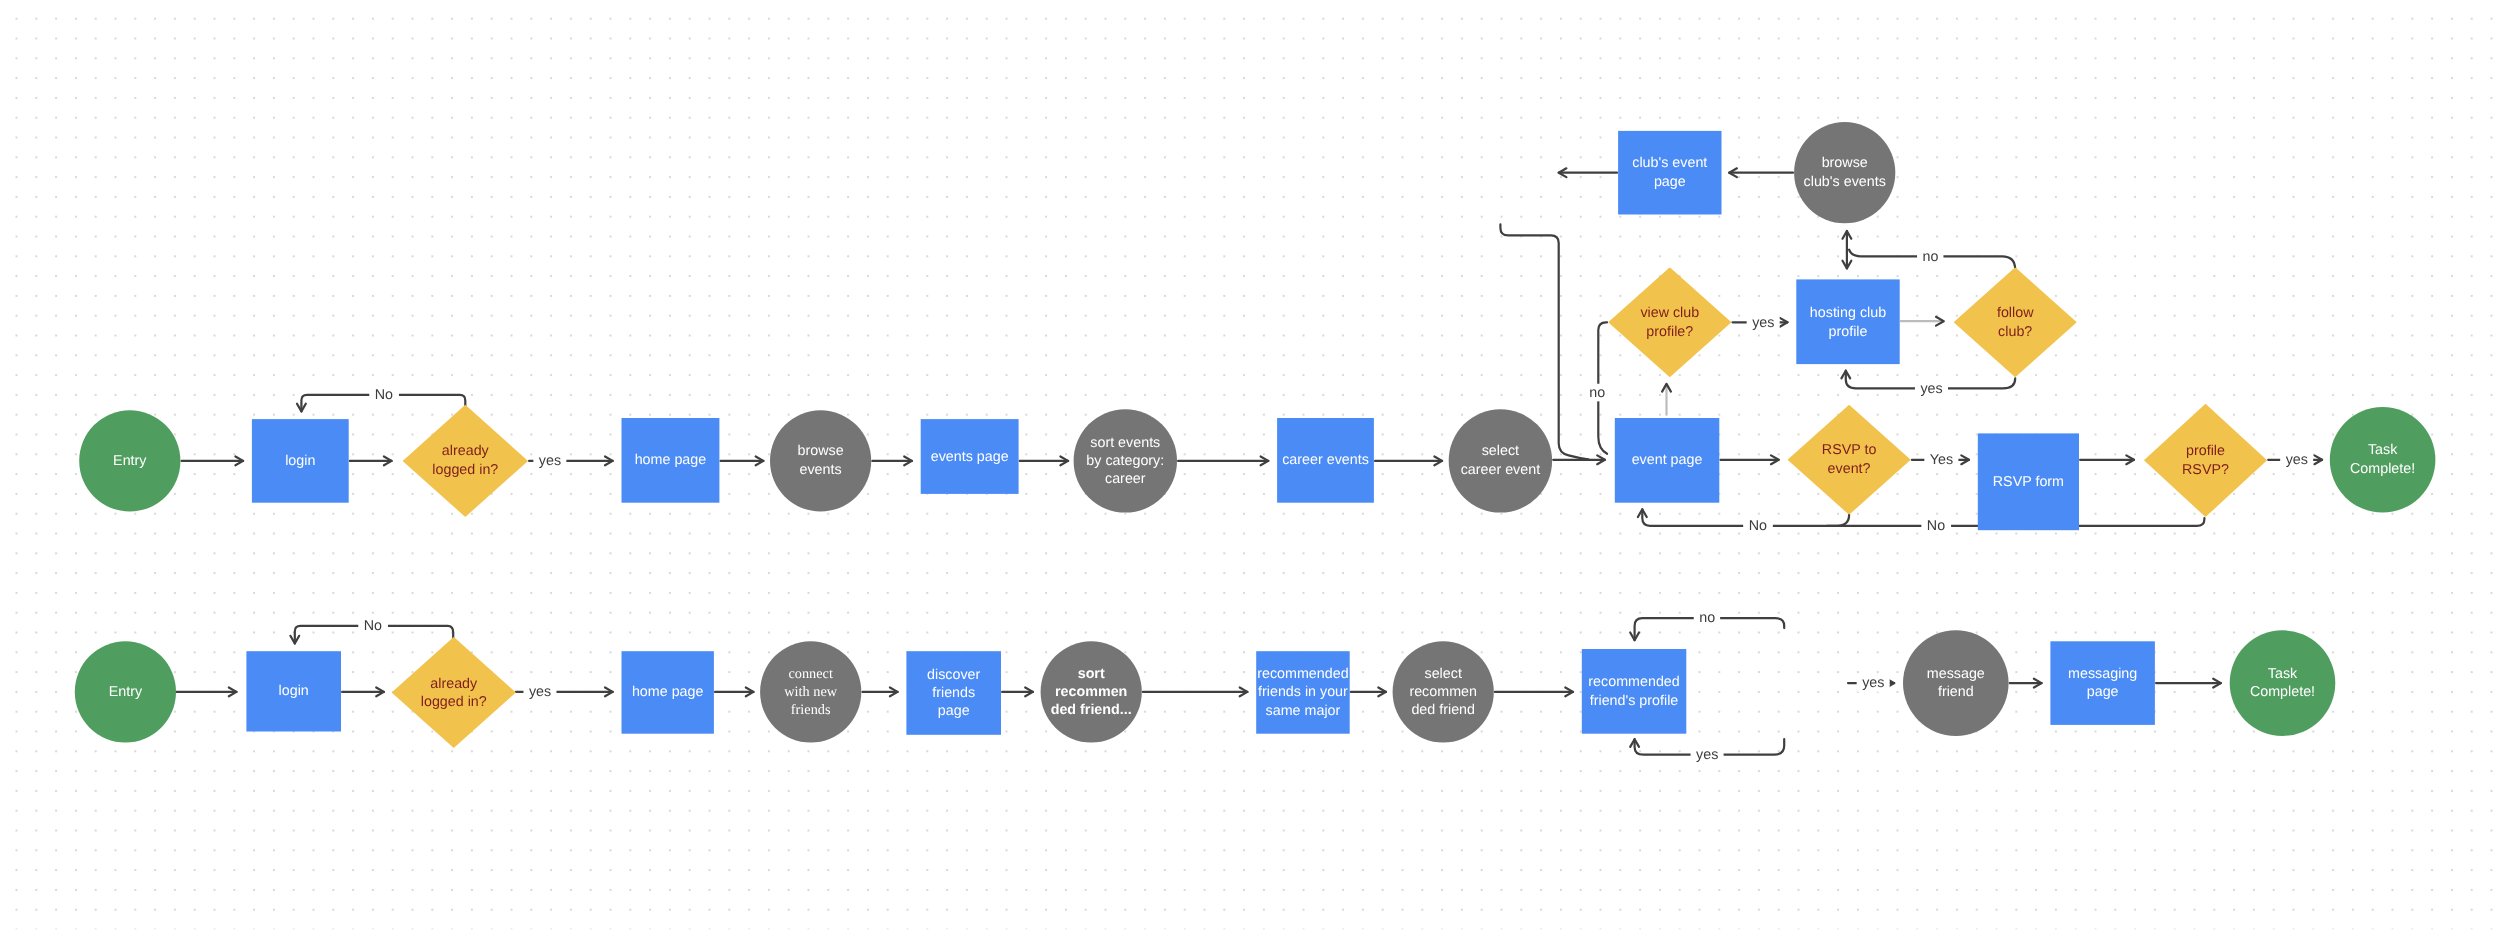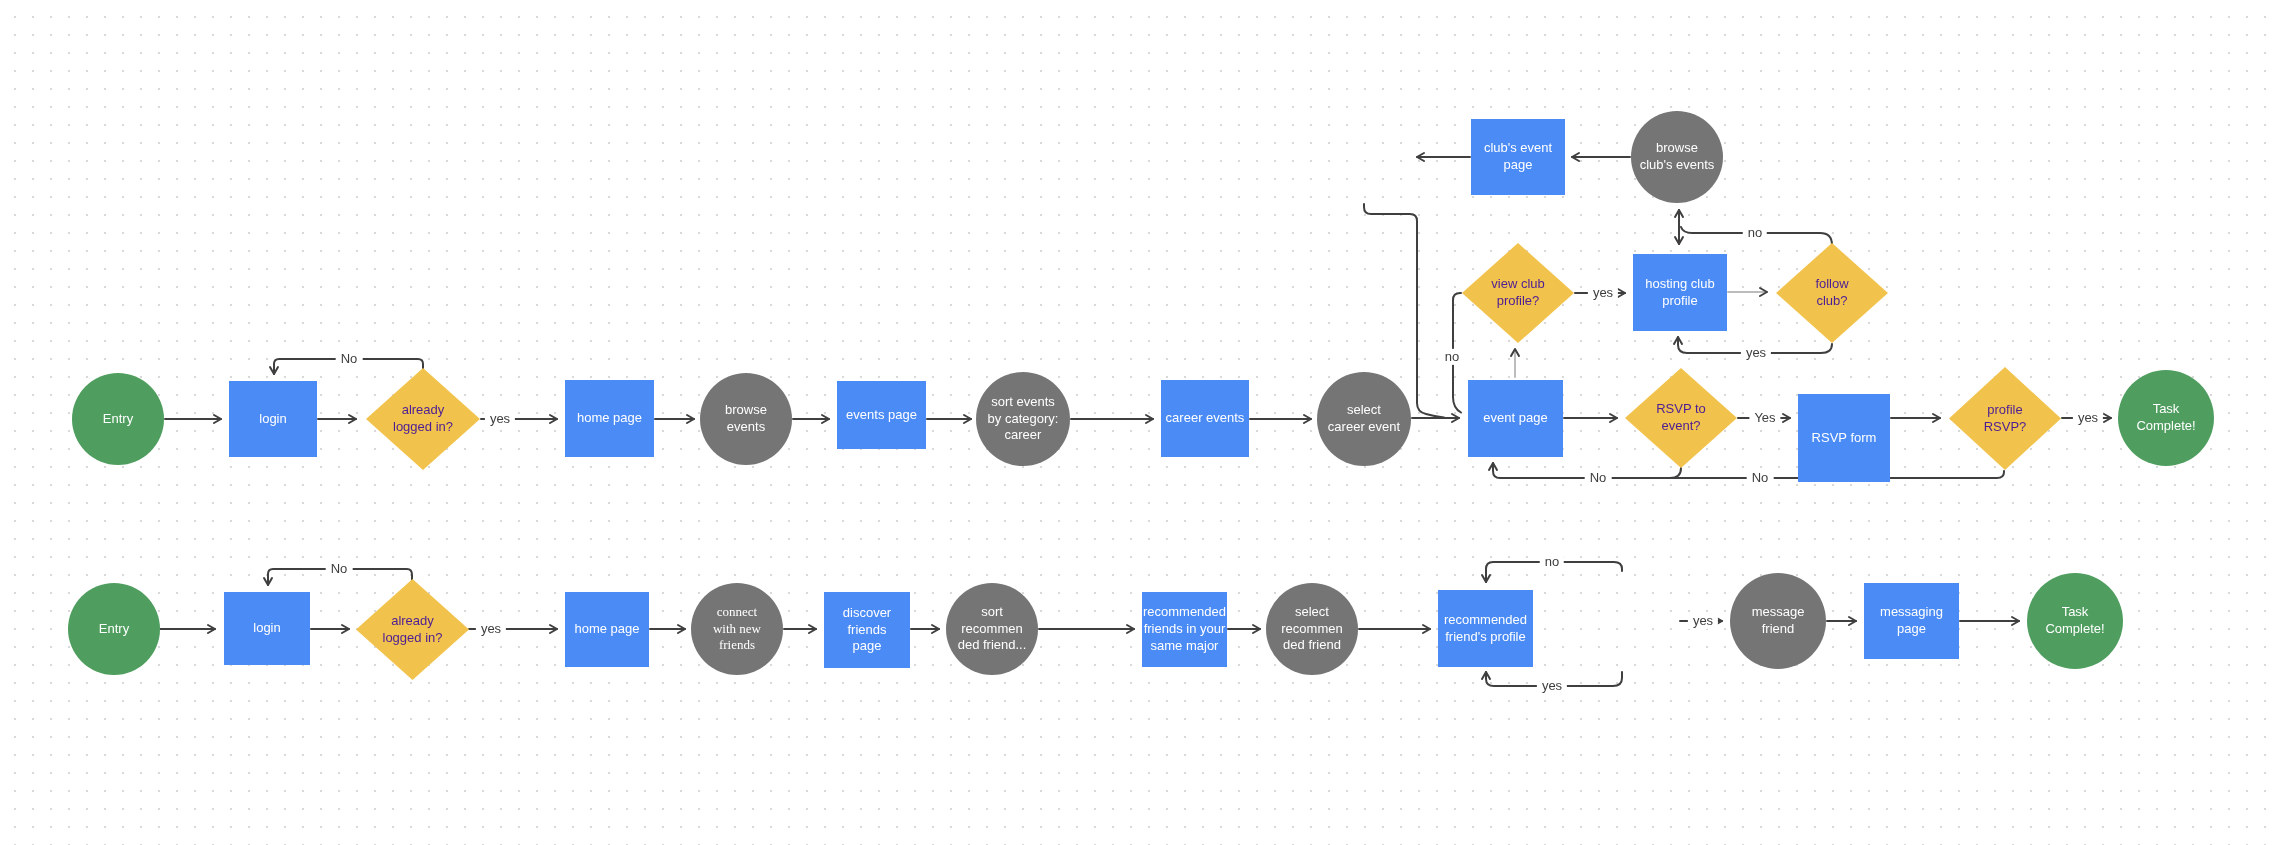--- a/index.html
+++ b/index.html
@@ -16,21 +16,21 @@
   .node{
     position:absolute;display:flex;align-items:center;justify-content:center;
     text-align:center;white-space:pre-line;line-height:1.3;font-size:13px;color:#ffffff;
     box-sizing:border-box;
   }
   .node.circle{border-radius:50%;}
   .node.terminal{background:#4f9e5f;}
   .node.action{background:#757575;}
   .node.page{background:#4b8bf5;}
   .node.decision{
-    background:#f2c34c;color:#4c1d95;
+    background:#f2c34c;color:#7f1d1d;
     clip-path:polygon(50% 0,100% 50%,50% 100%,0 50%);
   }
   .elabel{
     position:absolute;transform:translate(-50%,-50%);
     font-size:13px;color:#3d3d3d;background:#ffffff;padding:1px 5px;
     white-space:nowrap;line-height:1.1;
   }
 </style>
 </head>
 <body>
@@ -130,21 +130,21 @@
   <div class="node circle terminal" style="left:68px;top:583px;width:92px;height:92px;"><span>Entry</span></div>
   <div class="node page" style="left:224px;top:592px;width:86px;height:73px;"><span>login</span></div>
   <div class="node decision" style="left:356px;top:579px;width:113px;height:101px;"><span>already
 logged in?</span></div>
   <div class="node page" style="left:565px;top:592px;width:84px;height:75px;"><span>home page</span></div>
   <div class="node circle action" style="left:691px;top:583px;width:92px;height:92px;font-family:Liberation Serif, serif;"><span>connect
 with new
 friends</span></div>
   <div class="node page" style="left:824px;top:592px;width:86px;height:76px;"><span>discover friends
 page</span></div>
-  <div class="node circle action" style="left:946px;top:583px;width:92px;height:92px;"><span>sort
+  <div class="node circle action" style="left:946px;top:583px;width:92px;height:92px;font-weight:bold;"><span>sort
 recommen
 ded friend...</span></div>
   <div class="node page" style="left:1142px;top:592px;width:85px;height:75px;"><span>recommended
 friends in your
 same major</span></div>
   <div class="node circle action" style="left:1266px;top:583px;width:92px;height:92px;"><span>select
 recommen
 ded friend</span></div>
   <div class="node page" style="left:1438px;top:590px;width:95px;height:77px;"><span>recommended
 friend's profile</span></div>

